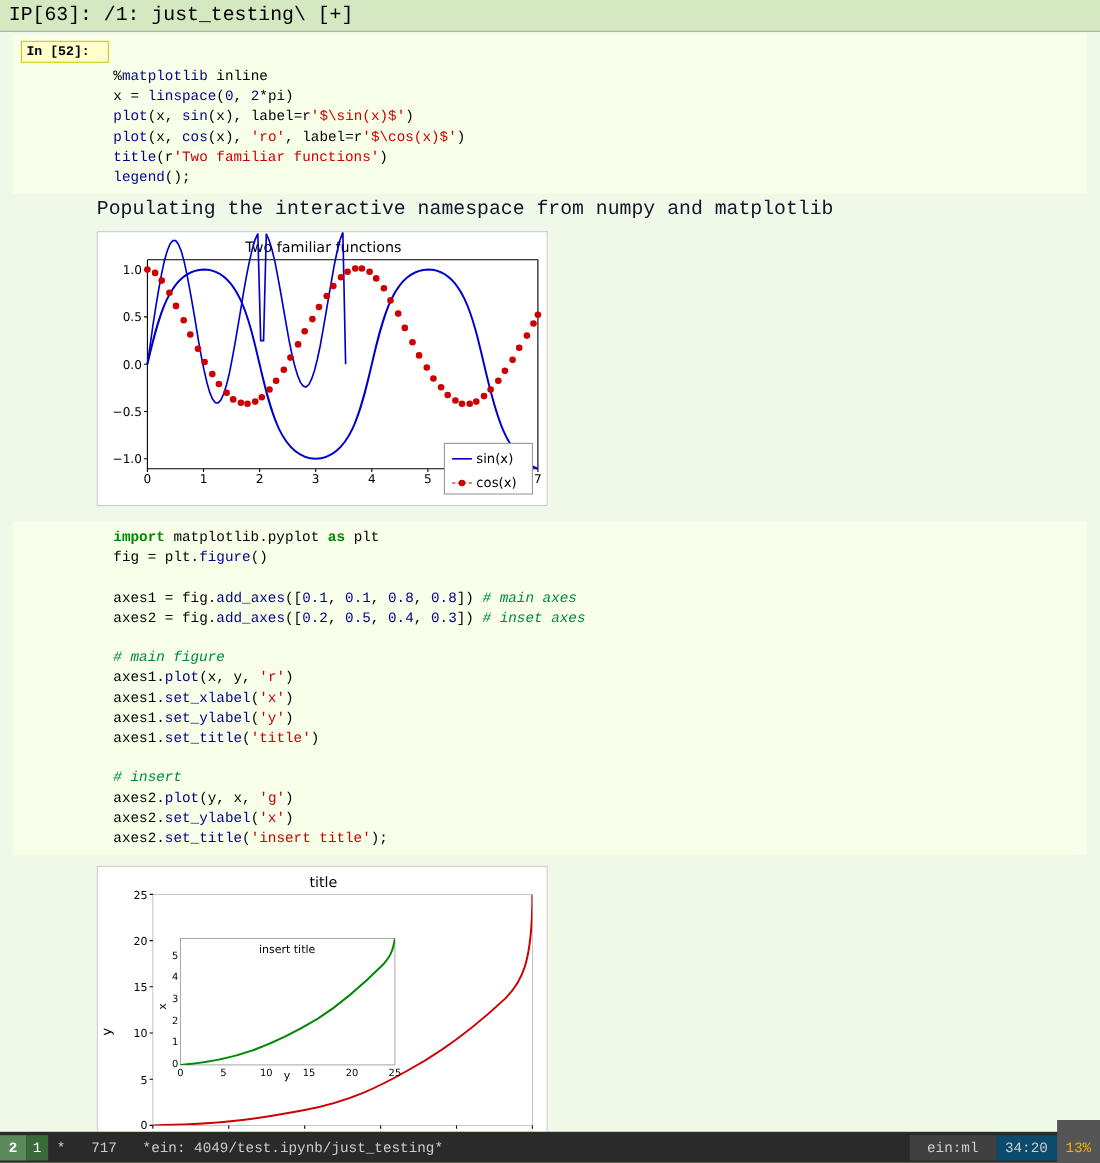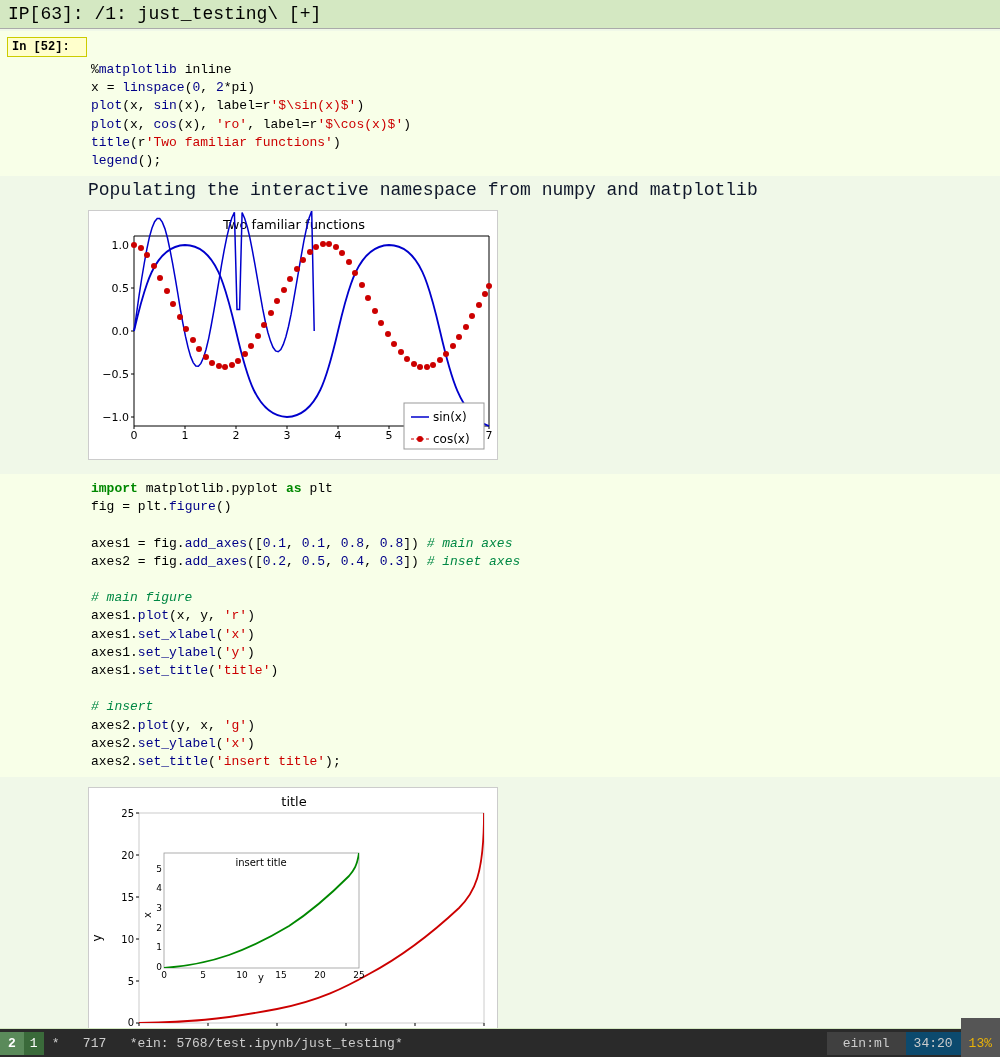--- a/index.html
+++ b/index.html
@@ -135,21 +135,21 @@
       color: #eab308;
       padding: 18px 8px;
     }
 
     svg text {
       font-family: 'DejaVu Sans', Arial, sans-serif;
     }
 
     .cell-in-block {
       background: #f8ffe8;
-      margin: 2px 0;
+      margin: 2px 12px;
       padding: 4px 0;
     }
   </style>
 </head>
 <body>
 
 <div id="title-bar">
   <span>IP[63]: /1: just_testing\ [+]</span>
 </div>
 
@@ -412,21 +412,21 @@
     <span>2</span>
   </div>
   <div class="status-mode-indicator">
     <span>1</span>
   </div>
   <div class="status-filename">
     <span>*</span>
     &nbsp;
     <span>717</span>
     &nbsp;
-    <span>*ein: 5768/test.ipynb/just_testing*</span>
+    <span>*ein: 4049/test.ipynb/just_testing*</span>
   </div>
   <div class="status-kernel">
     <span>ein:ml</span>
   </div>
   <div class="status-cursor">
     <span>34:20</span>
   </div>
   <div class="status-percent">
     <span>13%</span>
   </div>

